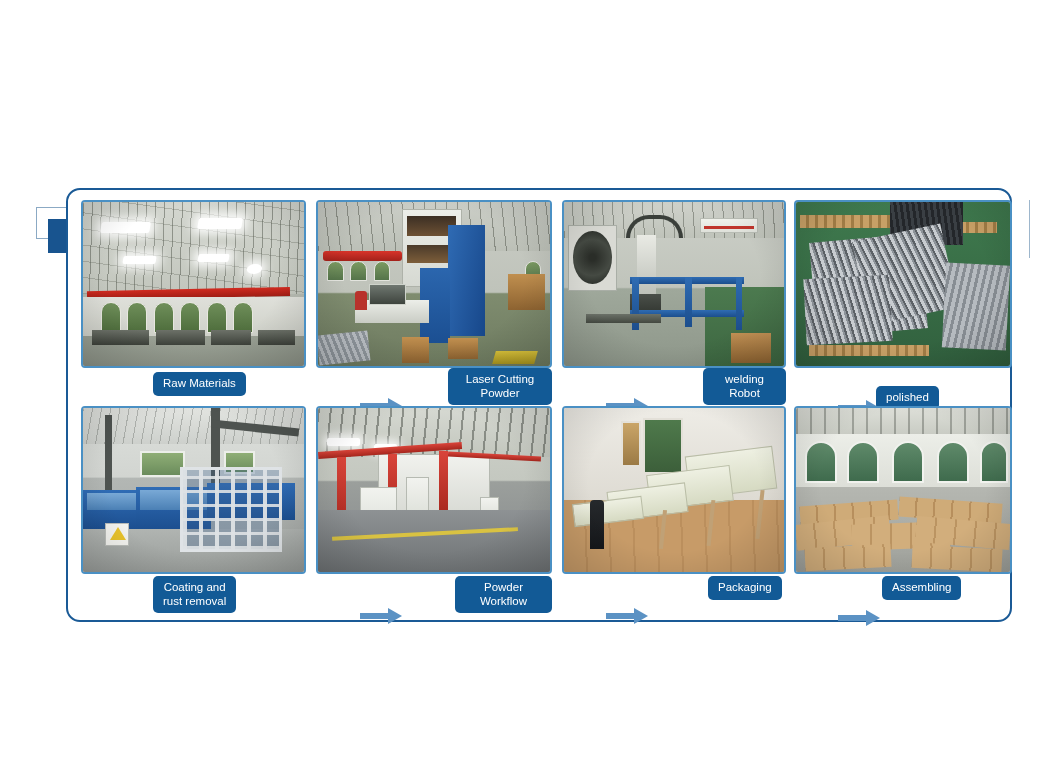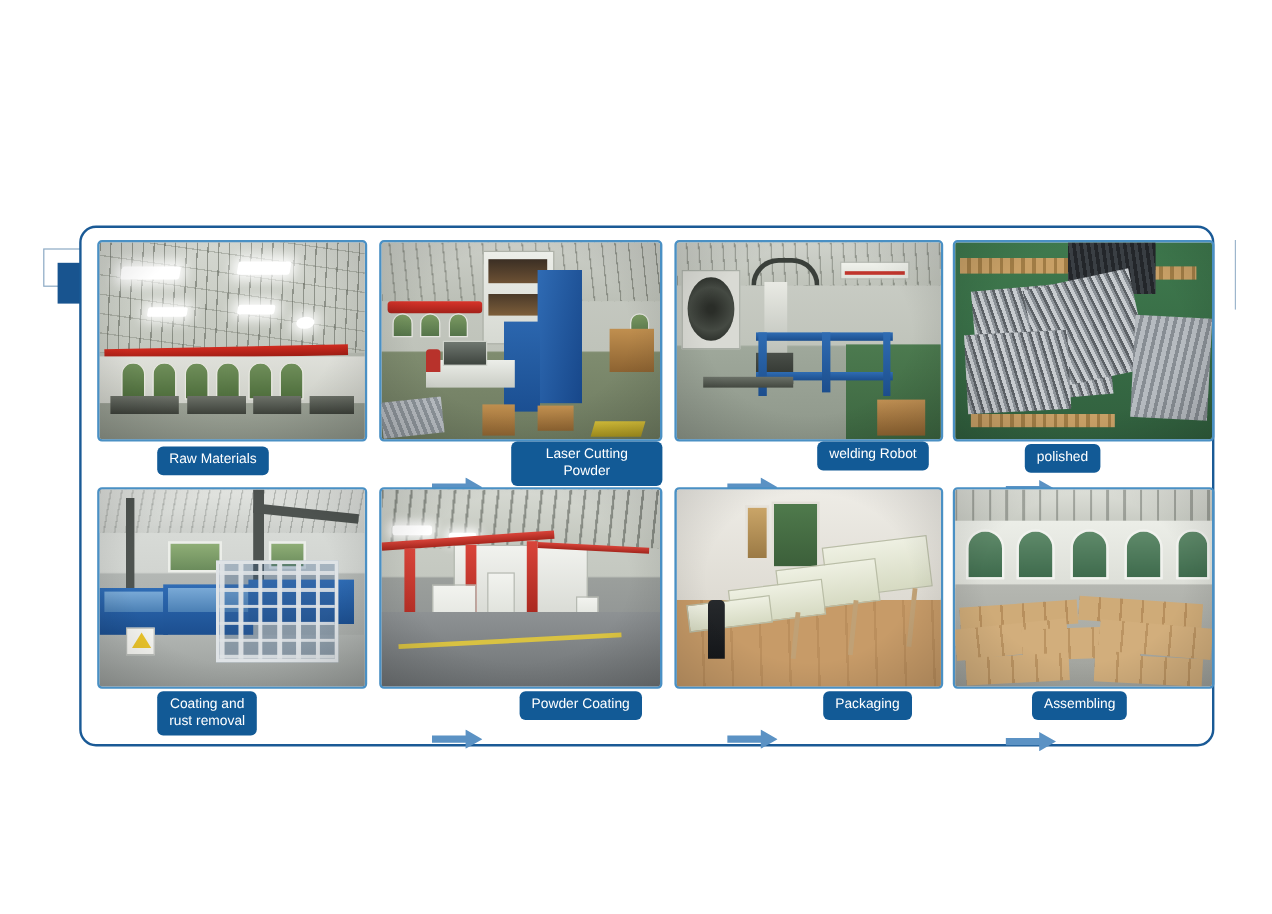--- a/index.html
+++ b/index.html
@@ -64,20 +64,21 @@
   .label-chip {
     position: absolute;
     background: #125a96; color: #ffffff;
     border-radius: 5px;
     font-size: 11.5px; line-height: 13.5px;
     display: flex; align-items: center; justify-content: center;
     text-align: center;
     padding: 5px 10px;
     white-space: pre-line;
     box-shadow: 0 0 0 0 rgba(0,0,0,0);
+    margin-left: 22px;
   }
 
   .arrow { position: absolute; width: 42px; height: 16px; }
 
   
   .scene { position: absolute; inset: 0; }
 
   
   .s1 { background: linear-gradient(#cfd2cc 0%, #c7cbc3 46%, #b9bdb4 47%, #adb2a8 100%); }
   .s1 .ceiling { position: absolute; left:0; top:0; right:0; height: 56%;
@@ -385,21 +386,21 @@
                 <div class="pallet" style="right:6%;top:12%;width:30%;height:7%;"></div>
                 <div class="darkstack" style="left:44%;top:0%;width:34%;height:26%;"></div>
                 <div class="bundle" style="left:8%;top:22%;width:52%;height:58%;transform:rotate(-5deg);"></div>
                 <div class="bundle" style="left:30%;top:18%;width:42%;height:52%;transform:rotate(-12deg);"></div>
                 <div class="bundle" style="left:4%;top:46%;width:40%;height:40%;transform:rotate(-3deg);"></div>
                 <div class="sheetstack"></div>
                 <div class="vignette"></div>
               </div>
             </div>
           </div>
-          <div class="label-chip" style="left:60px;top:174px;">polished</div>
+          <div class="label-chip" style="left:60px;top:190px;">polished</div>
         </div>
       </div>
 
       <div class="flow-row row-2">
 
         <div class="stage" style="left:13px;width:225px;">
           <div class="photo" style="width:225px;height:168px;">
             <div class="img">
               <div class="scene s5">
                 <div class="roof"></div>
@@ -448,21 +449,21 @@
                 <div class="cab" style="left:18%;top:48%;width:16%;height:28%;"></div>
                 <div class="cab" style="left:20%;top:62%;width:15%;height:24%;"></div>
                 <div class="cab" style="left:38%;top:42%;width:10%;height:26%;"></div>
                 <div class="cab" style="left:70%;top:54%;width:8%;height:14%;"></div>
                 <div class="floor"></div>
                 <div class="yline"></div>
                 <div class="vignette"></div>
               </div>
             </div>
           </div>
-          <div class="label-chip" style="left:117px;top:174px;">Powder Coating</div>
+          <div class="label-chip" style="left:117px;top:174px;">Powder Workflow</div>
         </div>
 
         <div class="arrow" style="left:538px;top:206px;">
           <svg width="42" height="16" viewBox="0 0 42 16">
             <polygon points="0,5 28,5 28,0 42,8 28,16 28,11 0,11" fill="#5b92c4"></polygon>
           </svg>
         </div>
 
         <div class="stage" style="left:494px;width:224px;">
           <div class="photo" style="width:224px;height:168px;">

